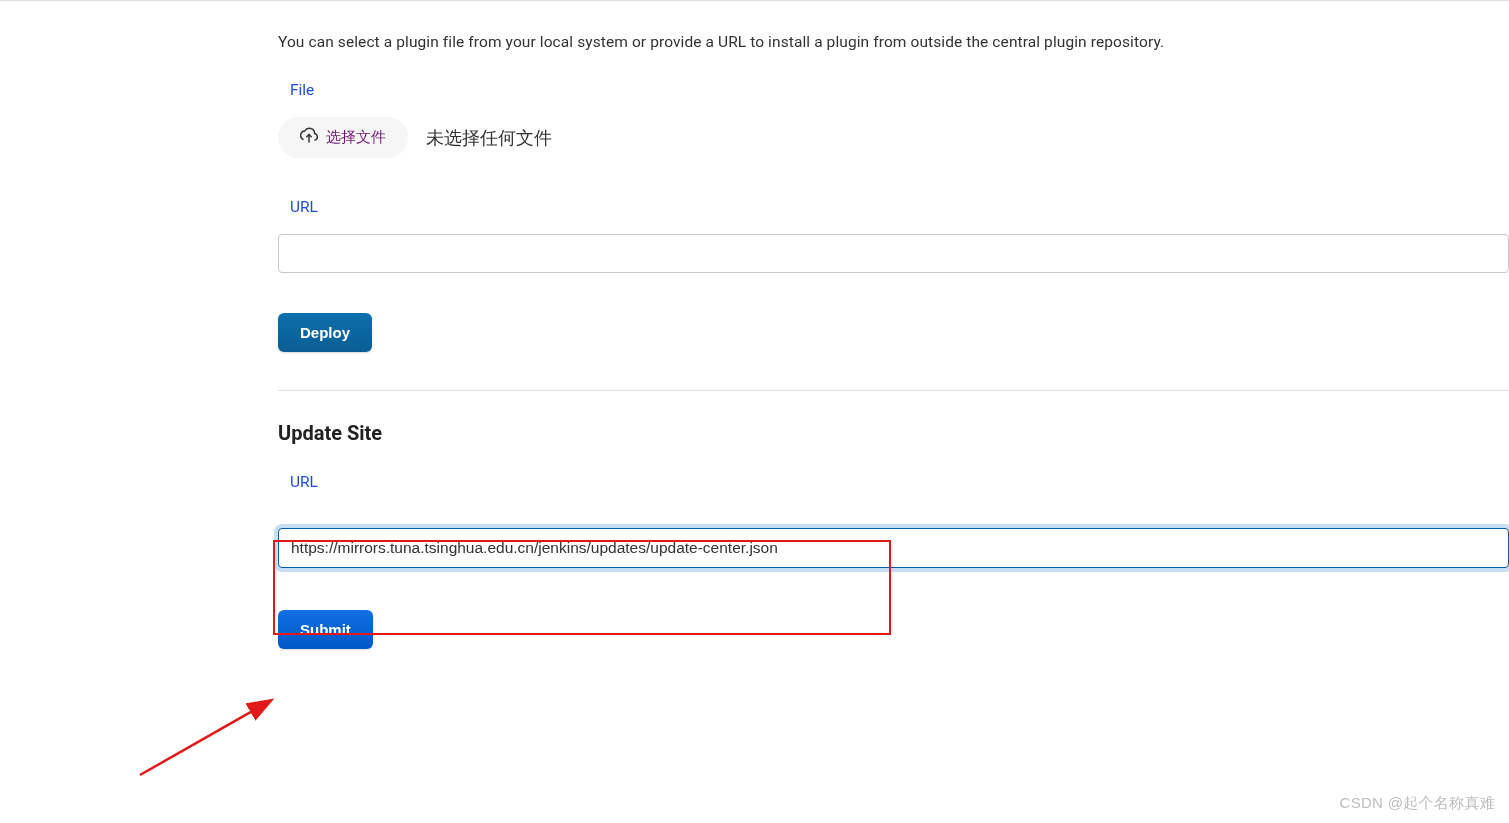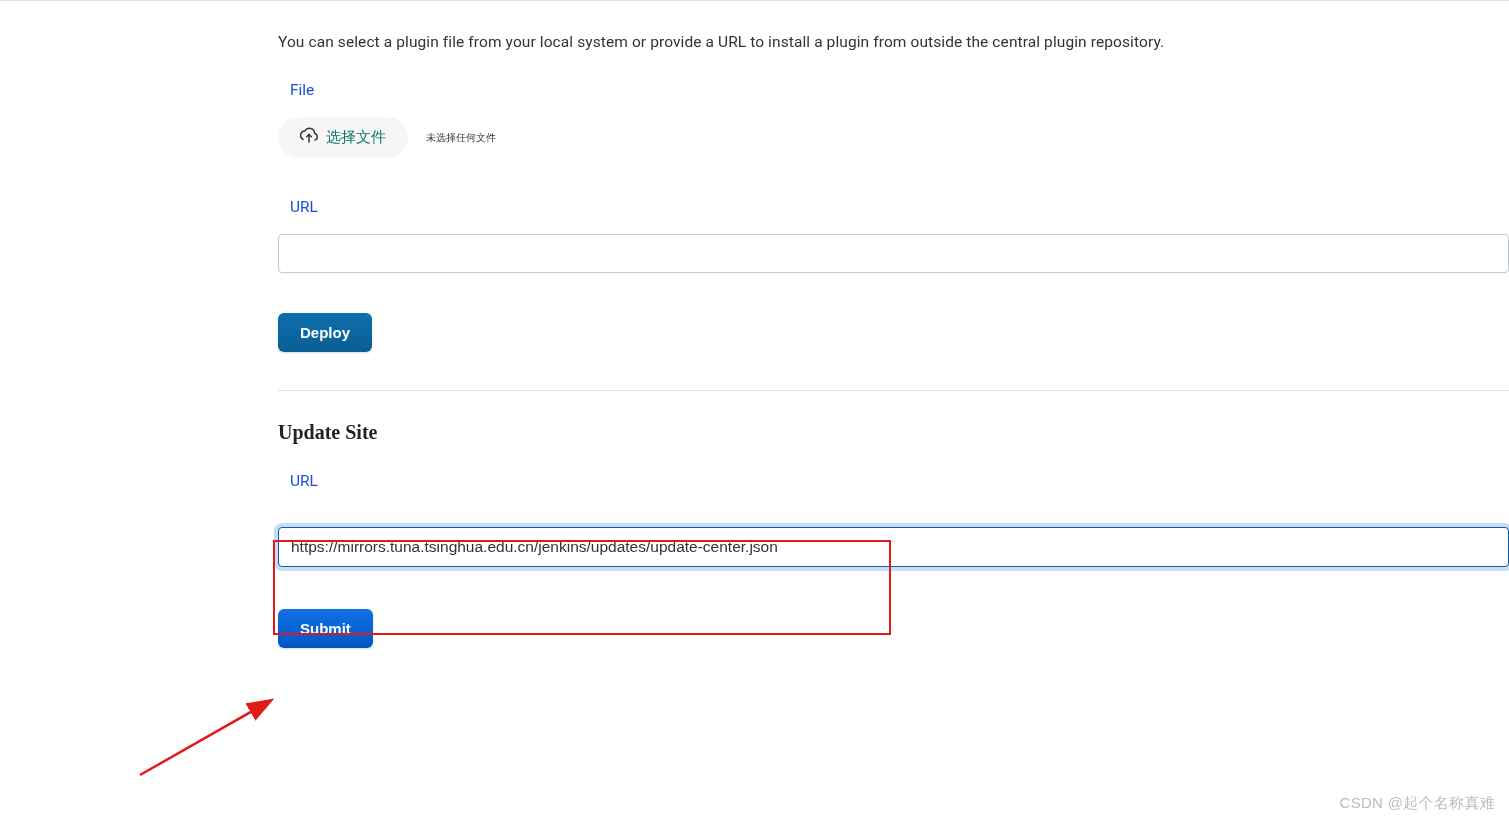--- a/index.html
+++ b/index.html
@@ -48,30 +48,30 @@
     }
     .file-button {
       display: inline-flex;
       align-items: center;
       gap: 8px;
       background: #f6f6f6;
       border: none;
       border-radius: 22px;
       padding: 10px 22px;
       font-size: 15px;
-      color: #0f766e;
+      color: #701a75;
       cursor: pointer;
     }
     .file-button svg {
       width: 18px;
       height: 18px;
     }
     .file-status {
       color: #333;
-      font-size: 10px;
+      font-size: 18px;
     }
     .or-label {
       color: #333;
       font-size: 15.5px;
       margin-bottom: 30px;
     }
     .text-input {
       width: 100%;
       border: 1px solid #c5c9cf;
       border-radius: 4px;
@@ -105,21 +105,20 @@
     hr.section-divider {
       border: none;
       border-top: 1px solid #e0e0e0;
       margin: 38px 0 30px 0;
     }
     .section-heading {
       font-size: 20px;
       font-weight: 700;
       color: #222;
       margin-bottom: 28px;
-      font-family: Liberation Serif, serif;
     }
     .focused-wrap {
       position: relative;
     }
     .focused-input {
       width: 100%;
       border: 1px solid #0a5caa;
       border-radius: 4px;
       padding: 10px 12px;
       font-size: 15.5px;

